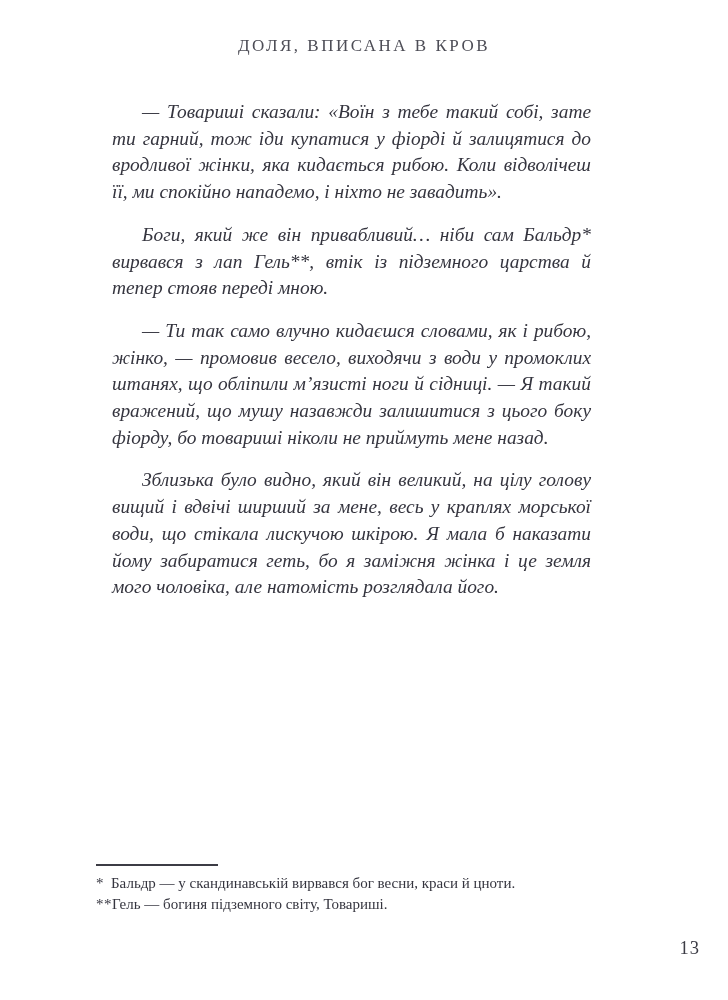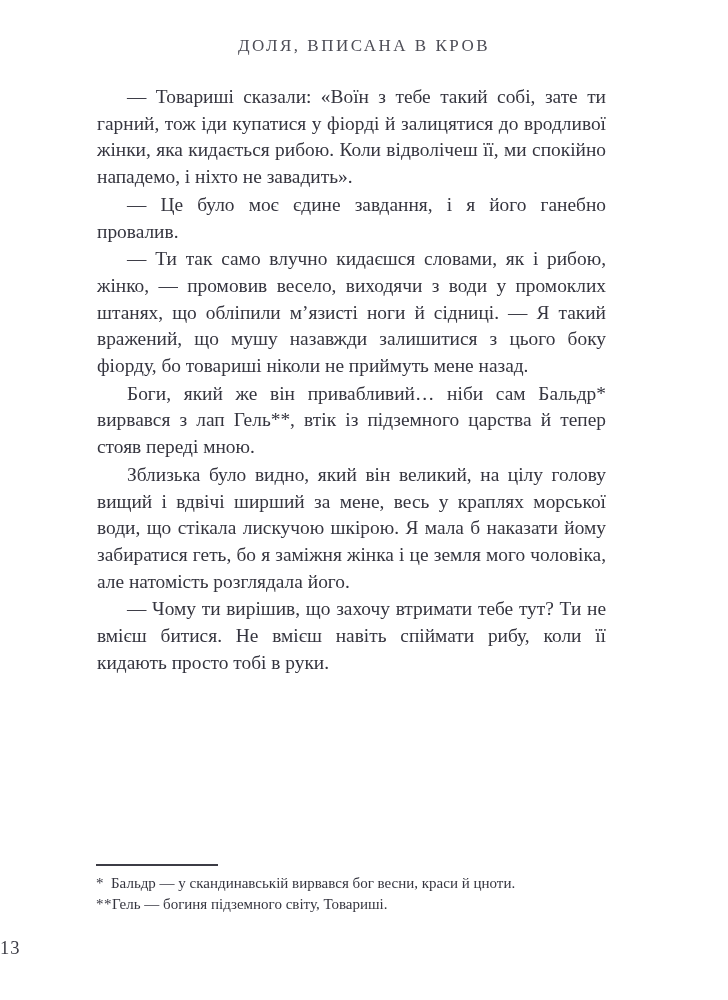--- a/index.html
+++ b/index.html
@@ -33,23 +33,24 @@
     left: 96px;
     width: 511px;
     font-size: 19.4px;
     line-height: 26.7px;
     text-align: justify;
     color: #35353f;
     hyphens: auto;
     -webkit-hyphens: auto;
   }
   .body-text p {
-    margin: 1px;
+    margin: 16px;
     padding: 0;
     text-indent: 30px;
+    font-style: italic;
   }
   .footnote-rule {
     position: absolute;
     top: 864px;
     left: 96px;
     width: 122px;
     height: 0;
     border-top: 2px solid #3c3c45;
   }
   .footnotes {
@@ -70,40 +71,38 @@
     letter-spacing: 0.5px;
   }
   .fn-text {
     flex: 1 1 auto;
   }
   .page-number {
     position: absolute;
     top: 938px;
     left: 0;
     width: 700px;
-    text-align: left;
+    text-align: right;
     font-size: 18.5px;
     letter-spacing: 1px;
     color: #3c3c45;
   }
 </style>
 </head>
 <body>
 
 <div class="page">
 
   <div class="running-head">ДОЛЯ, ВПИСАНА В КРОВ</div>
 
   <div class="body-text">
       <p>— Товариші сказали: «Воїн з тебе такий собі, зате ти гарний, тож іди купатися у фіорді й залицятися до вродливої жінки, яка кидається рибою. Коли відволічеш її, ми спокійно нападемо, і ніхто не завадить».</p>
-      <p>— Це було моє єдине завдання, і я його ганебно провалив.</p>
+      <p>Боги, який же він привабливий… ніби сам Бальдр* вирвався з лап Гель**, втік із підземного царства й тепер стояв переді мною.</p>
       <p>— Ти так само влучно кидаєшся словами, як і рибою, жінко, — промовив весело, виходячи з води у промоклих штанях, що обліпили м’язисті ноги й сідниці. — Я такий вражений, що мушу назавжди залишитися з цього боку фіорду, бо товариші ніколи не приймуть мене назад.</p>
-      <p>Боги, який же він привабливий… ніби сам Бальдр* вирвався з лап Гель**, втік із підземного царства й тепер стояв переді мною.</p>
       <p>Зблизька було видно, який він великий, на цілу голову вищий і вдвічі ширший за мене, весь у краплях морської води, що стікала лискучою шкірою. Я мала б наказати йому забиратися геть, бо я заміжня жінка і це земля мого чоловіка, але натомість розглядала його.</p>
-      <p>— Чому ти вирішив, що захочу втримати тебе тут? Ти не вмієш битися. Не вмієш навіть спіймати рибу, коли її кидають просто тобі в руки.</p>
     </div>
 
   <div class="footnote-rule"></div>
 
   <div class="footnotes">
       <div class="footnote">
         <span class="fn-marker">*</span>
         <span class="fn-text">Бальдр — у скандинавській вирвався бог весни, краси й цноти.</span>
       </div>
       <div class="footnote">

